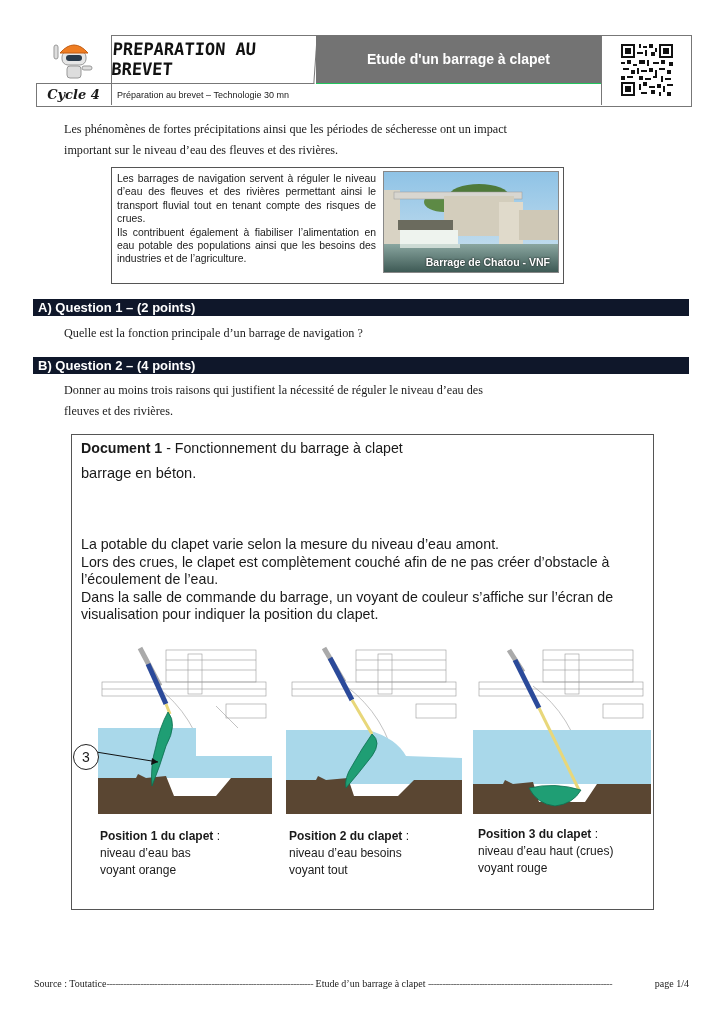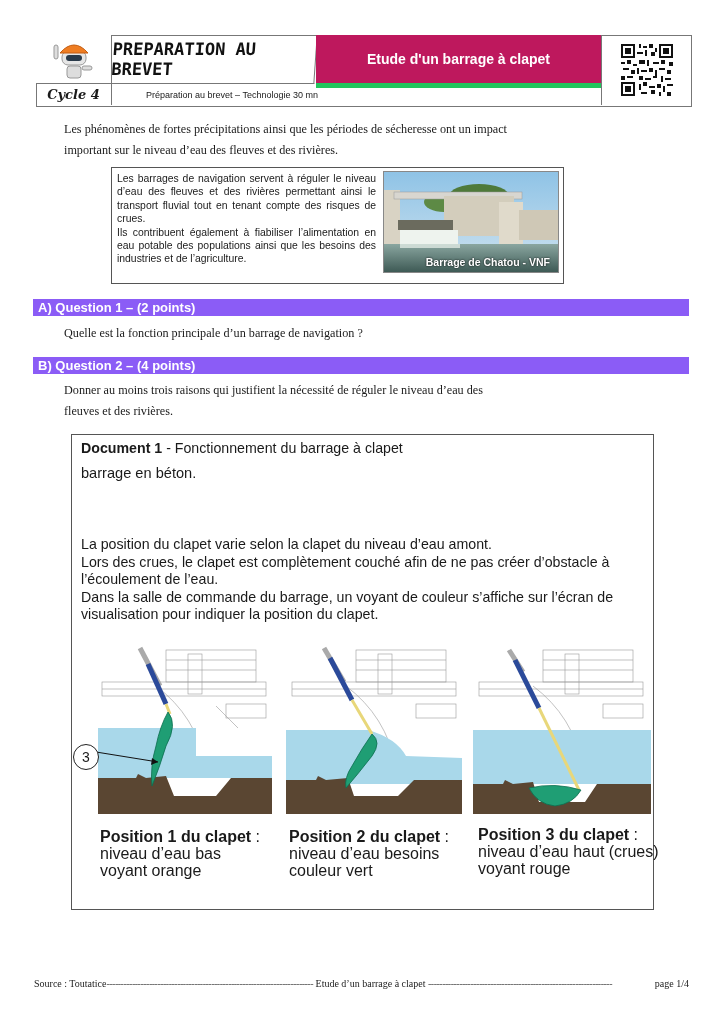--- a/index.html
+++ b/index.html
@@ -3,41 +3,41 @@
 <meta charset="utf-8">
 <style>
   html, body { margin:0; padding:0; background:#fff; }
   body { width:723px; height:1024px; position:relative; overflow:hidden; font-family:"Liberation Sans", sans-serif; color:#1a1a1a; }
   .abs { position:absolute; }
 
   
   .hdr { left:36px; top:35px; width:654px; height:70px; border:1px solid #777; }
   .hdr-logo { left:36px; top:35px; width:75px; height:48px; border-right:1px solid #777; border-bottom:1px solid #777; background:#fff; }
   .hdr-title { left:112px; top:35px; width:203px; height:48px; border-right:1px solid #777; border-bottom:1px solid #777; display:flex; align-items:center; justify-content:center; font-family:"DejaVu Sans Mono", monospace; font-weight:bold; font-size:17px; letter-spacing:0px; color:#111; transform:skewX(-4deg); }
-  .hdr-gray { left:316px; top:35px; width:285px; height:48px; background:#be185d; border-bottom:5px solid #22c55e; display:flex; align-items:center; justify-content:center; color:#fff; font-weight:bold; font-size:14px; }
+  .hdr-gray { left:316px; top:35px; width:285px; height:48px; background:#737373; border-bottom:1px solid #22c55e; display:flex; align-items:center; justify-content:center; color:#fff; font-weight:bold; font-size:14px; }
   .hdr-qr { left:601px; top:35px; width:89px; height:70px; border-left:1px solid #777; display:flex; align-items:center; justify-content:center; }
   .hdr-cycle { left:36px; top:84px; width:75px; height:21px; border-right:1px solid #777; display:flex; align-items:center; justify-content:center; font-family:"DejaVu Serif", serif; font-style:italic; font-weight:bold; font-size:13px; }
-  .hdr-sub { left:117px; top:84px; height:21px; display:flex; align-items:center; font-size:9px;margin-left:29px; }
+  .hdr-sub { left:117px; top:84px; height:21px; display:flex; align-items:center; font-size:9px; }
 
   .para { left:64px; font-family:Liberation Serif, serif; font-size:12.2px; line-height:21px; color:#1a1a1a; }
 
   
   .introbox { left:111px; top:167px; width:451px; height:115px; border:1.5px solid #555; }
   .introtext { left:117px; top:172px; width:259px; font-size:10.4px; line-height:13.4px; text-align:justify; }
   .introphoto { left:383px; top:171px; width:174px; height:100px; border:1px solid #888; overflow:hidden; }
   .photo-caption { position:absolute; right:8px; bottom:4px; color:#fff; font-weight:bold; font-size:10.5px; text-shadow:0 0 2px #000; }
 
   
-  .sectbar { left:33px; width:656px; height:17px; background:#8b5cf6; color:#fff; font-weight:bold; font-size:13px; line-height:17px; padding-left:5px; box-sizing:border-box; }
+  .sectbar { left:33px; width:656px; height:17px; background:#0f172a; color:#fff; font-weight:bold; font-size:13px; line-height:17px; padding-left:5px; box-sizing:border-box; }
 
   
   .docbox { left:71px; top:434px; width:581px; height:474px; border:1.5px solid #555; }
   .doctext { left:81px; font-size:14.2px; line-height:17.5px; color:#1a1a1a; }
   .figure { position:absolute; top:646px; width:178px; height:170px; }
-  .poslabel { position:absolute; font-size:16px; line-height:17px; }
+  .poslabel { position:absolute; font-size:12px; line-height:17px; }
   .poslabel b { font-weight:bold; }
 
   
   .footer { left:34px; top:978px; width:655px; font-family:Liberation Serif, serif; font-size:10px; color:#222; white-space:nowrap; }
 </style>
 </head>
 <body>
 
 <div class="abs hdr"></div>
 <div class="abs hdr-logo">
@@ -159,21 +159,21 @@
 </div>
 
 <div class="abs docbox"></div>
 <div class="abs doctext" style="top:440px;">
   <b>Document 1</b><span> - Fonctionnement du barrage à clapet</span>
 </div>
 <div class="abs doctext" style="top:465px; font-size:14.6px;">
   <div>barrage en béton.</div>
 </div>
 <div class="abs doctext" style="top:536px;">
-  <div>La position du clapet varie selon la clapet du niveau d’eau amont.</div>
+  <div>La potable du clapet varie selon la mesure du niveau d’eau amont.</div>
   <div>Lors des crues, le clapet est complètement couché afin de ne pas créer d’obstacle à</div>
   <div>l’écoulement de l’eau.</div>
   <div>Dans la salle de commande du barrage, un voyant de couleur s’affiche sur l’écran de</div>
   <div>visualisation pour indiquer la position du clapet.</div>
 </div>
 
 <div class="figure" style="left:96px;">
   <svg width="178" height="170" viewBox="0 0 178 170">
     <g stroke="#999" stroke-width="0.6" fill="none">
       <rect x="70" y="4" width="90" height="32"></rect>
@@ -243,21 +243,21 @@
 </div>
 
 <div class="poslabel" style="left:100px; top:828px;">
   <div><b>Position 1 du clapet</b><span> :</span></div>
   <div>niveau d’eau bas</div>
   <div>voyant orange</div>
 </div>
 <div class="poslabel" style="left:289px; top:828px;">
   <div><b>Position 2 du clapet</b><span> :</span></div>
   <div>niveau d’eau besoins</div>
-  <div>couleur vert</div>
+  <div>voyant tout</div>
 </div>
 <div class="poslabel" style="left:478px; top:826px;">
   <div><b>Position 3 du clapet</b><span> :</span></div>
   <div>niveau d’eau haut (crues)</div>
   <div>voyant rouge</div>
 </div>
 
 <div class="abs footer">
   <span>Source : Toutatice</span><span style="color:#555; letter-spacing:-0.5px;">-------------------------------------------------------------------------</span><span> Etude d’un barrage à clapet </span><span style="color:#555; letter-spacing:-0.5px;">-----------------------------------------------------------------</span>
   <span style="position:absolute; right:0; top:0;">page 1/4</span>

